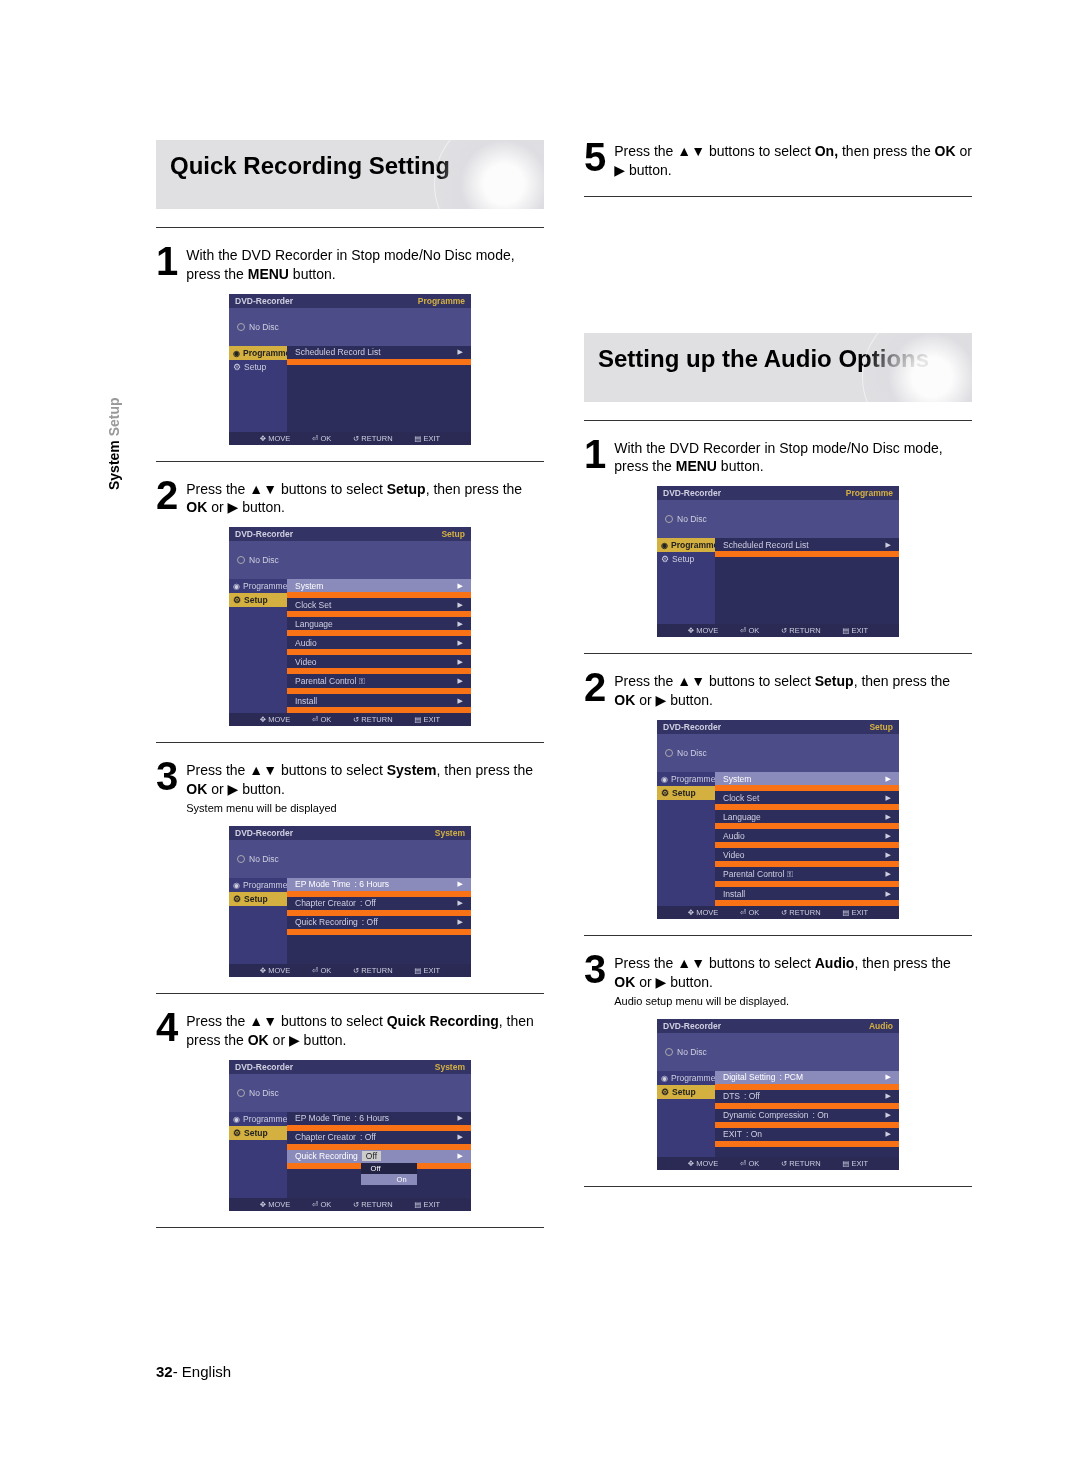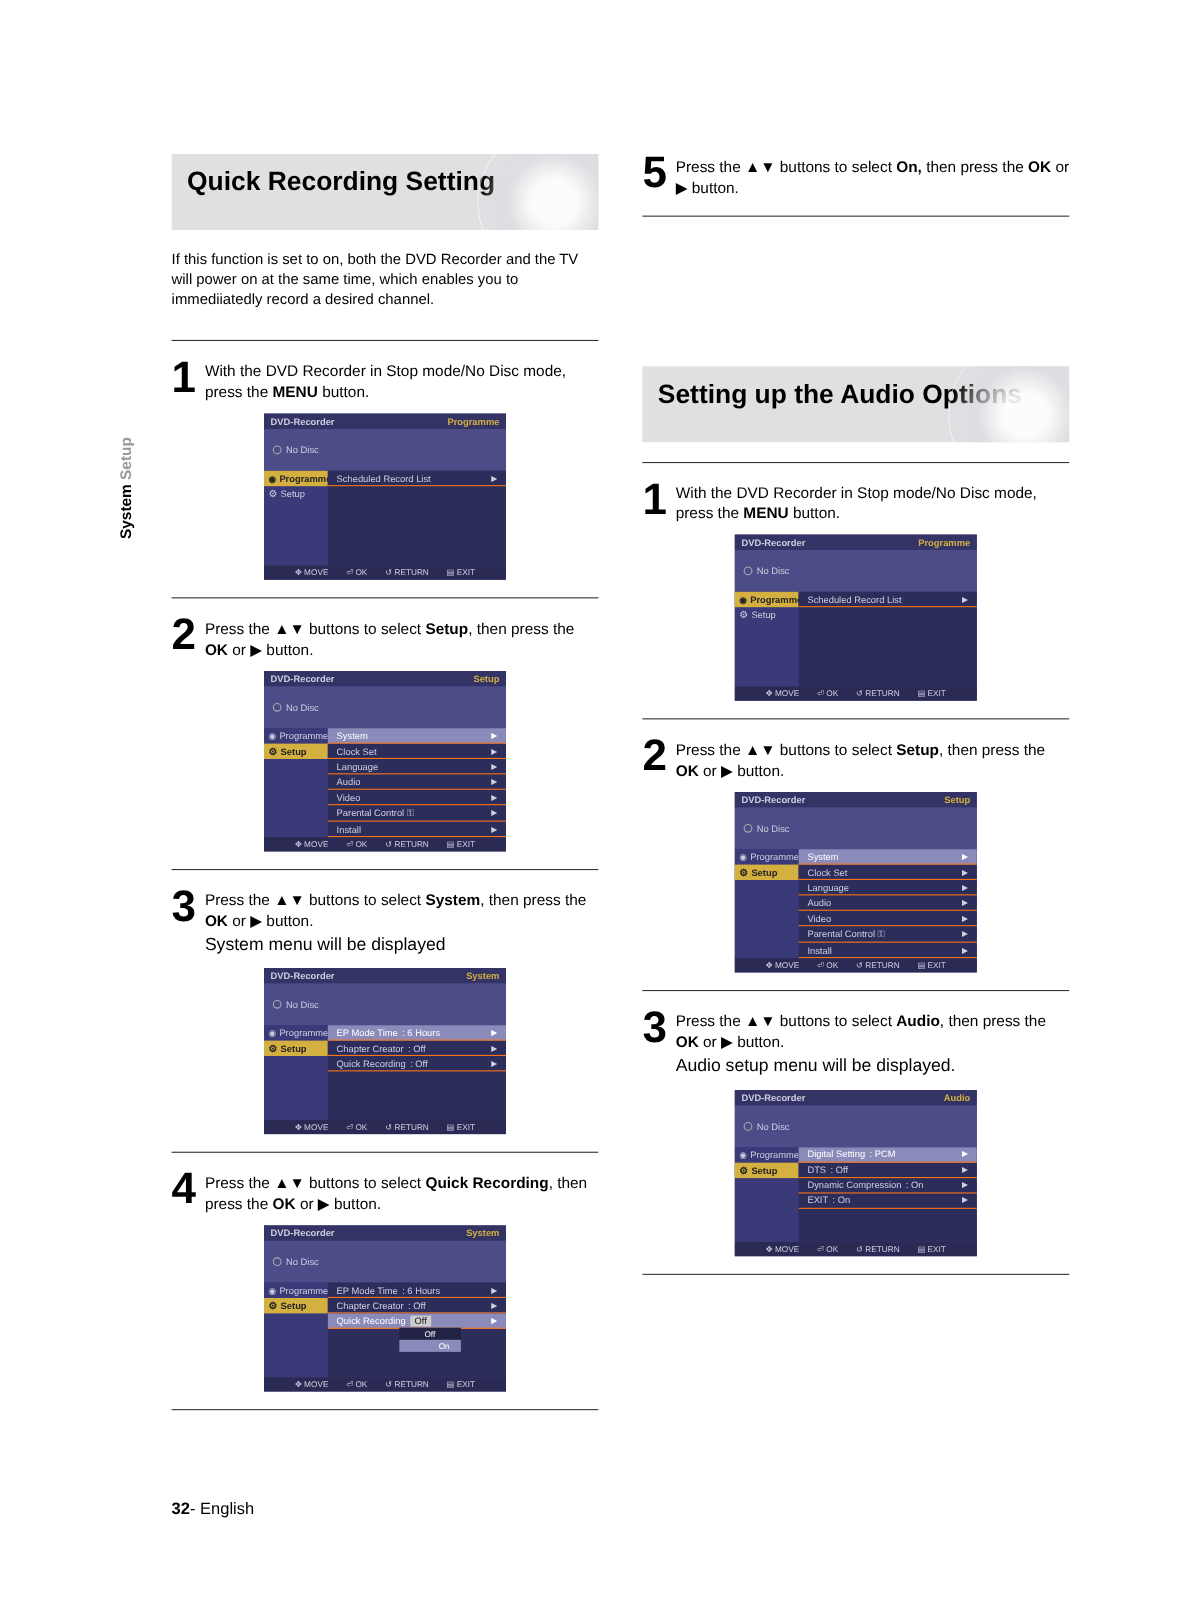--- a/index.html
+++ b/index.html
@@ -8,35 +8,35 @@
   .col { flex: 1; }
   .vert-label { position: absolute; left: 106px; top: 490px; transform: rotate(-90deg); transform-origin: left top; font-weight: bold; font-size: 14px; }
   .vert-label .light { color: #999; }
   .section-hdr { background: #e0e0e3; padding: 12px 14px 28px 14px; position: relative; overflow: hidden; margin-bottom: 18px; }
   .section-hdr h2 { font-size: 24px; font-weight: bold; line-height: 1.2; }
   .disc-arc { position: absolute; right: -30px; bottom: -45px; width: 140px; height: 140px; border-radius: 50%; background: radial-gradient(circle, rgba(255,255,255,0.9) 20%, rgba(220,220,225,0.6) 45%, rgba(255,255,255,0) 70%); border: 1px solid rgba(255,255,255,0.5); }
   .intro { font-size: 13.5px; line-height: 1.35; margin-bottom: 28px; }
   .step { display: flex; gap: 8px; margin-bottom: 10px; }
   .step-num { font-size: 40px; font-weight: bold; line-height: 0.85; }
   .step-text { font-size: 14px; line-height: 1.35; padding-top: 2px; }
-  .step-note { font-size: 16px; margin-top: 2px; }
+  .step-note { font-size: 11px; margin-top: 2px; }
   .divider { border: none; border-top: 1.5px solid #333; margin: 16px 0 16px 0; }
-  .osd { width: 220px; margin: 8px auto 6px auto; background: #3a3a78; font-size: 8.5px; color: #cfcfe0; text-align: center; }
+  .osd { width: 242px; margin: 8px auto 6px auto; background: #3a3a78; font-size: 8.5px; color: #cfcfe0; }
   .osd-title { display: flex; justify-content: space-between; background: #333366; padding: 2px 6px; font-weight: bold; }
   .osd-title .right { color: #d4b040; }
   .osd-sub { background: #4c4c88; padding: 14px 8px; display: flex; align-items: center; gap: 4px; }
   .disc-icon { display: inline-block; width: 8px; height: 8px; border: 1px solid #aaa; border-radius: 50%; }
   .osd-body { min-height: 86px; display: flex; }
   .osd-sidebar { width: 58px; background: #3a3a78; }
   .osd-sidebar div { padding: 2px 4px; display:flex; align-items:center; gap:3px; }
   .osd-sidebar .sel { background: #d4b040; color: #222; font-weight: bold; }
   .gear-icon::before { content: "⚙"; font-size: 9px; }
   .tv-icon::before { content: "◉"; font-size: 8px; }
   .osd-list { flex: 1; background: #2d2d5c; }
-  .osd-row { display: flex; justify-content: space-between; padding: 1.5px 8px; border-bottom: 1px solid #f97316; align-items: center; }
+  .osd-row { display: flex; justify-content: space-between; padding: 1.5px 8px; border-bottom: 6px solid #f97316; align-items: center; }
   .osd-row.sel { background: #8b8bbb; color: #fff; }
   .caret { font-size: 7px; }
   .osd-footer { display: flex; justify-content: space-around; background: #2a2a55; padding: 2px 20px; font-size: 7.5px; }
   .osd-row .group { display:flex; gap:4px; flex:1; }
   .dropdown { position: relative; }
   .dd-options { position: absolute; left: 40%; top: 100%; background: #222244; font-size:7.5px; }
   .dd-options div { padding: 1px 10px; }
   .dd-options .dd-sel { background:#8b8bbb;padding-left:36px; }
   .footer { position: absolute; left: 156px; bottom: 90px; font-size: 15px; }
   .footer b { font-weight: bold; }
@@ -48,21 +48,20 @@
   <span>System</span> <span class="light">Setup</span>
 </div>
 
 <div class="page">
 
   <div class="col">
     <div class="section-hdr">
       <h2>Quick Recording Setting</h2>
       <div class="disc-arc"></div>
     </div>
-    <p class="intro">If this function is set to on, both the DVD Recorder and the TV will power on at the same time, which enables you to immediiatedly record a desired channel.</p>
 
     <hr class="divider">
     <div class="step">
       <div class="step-num">1</div>
       <div class="step-text">
         <span>With the DVD Recorder in Stop mode/No Disc mode, press the </span><b>MENU</b><span> button.</span>
       </div>
     </div>
 
     <div class="osd">

